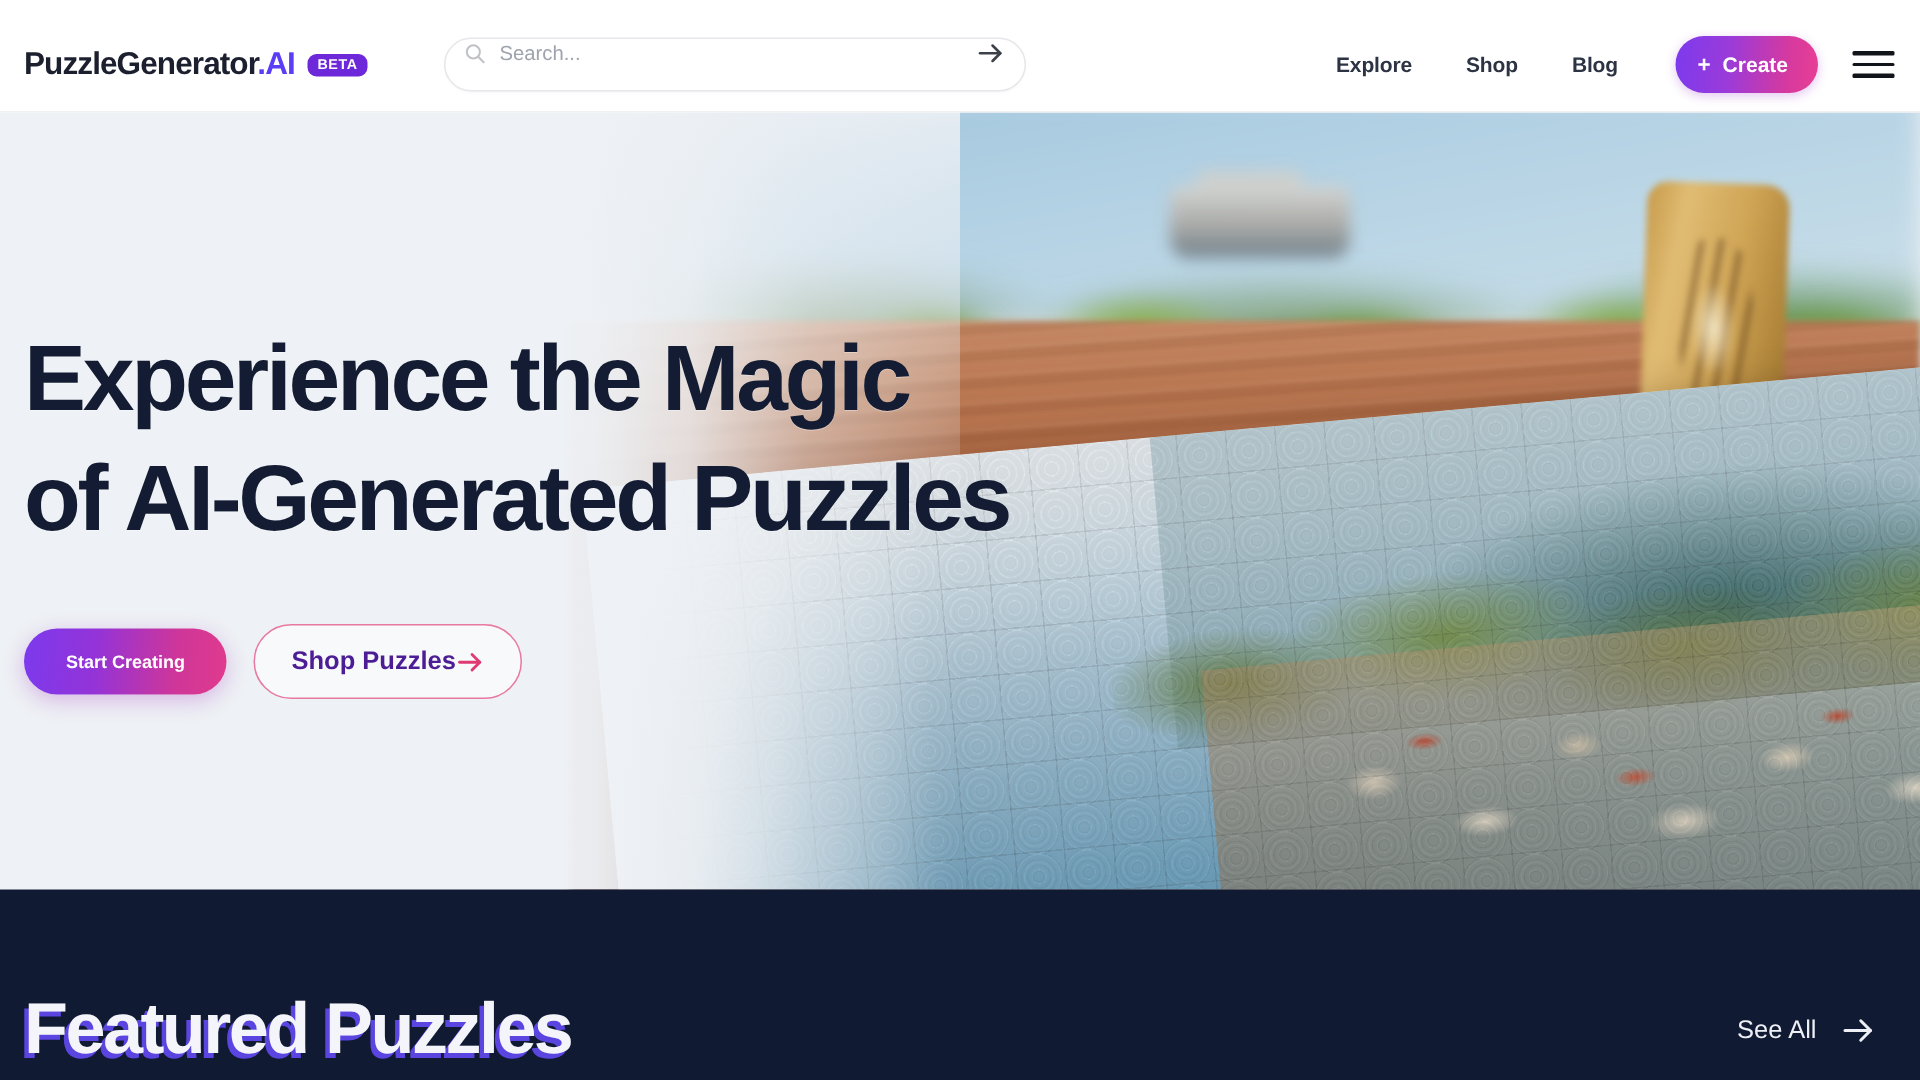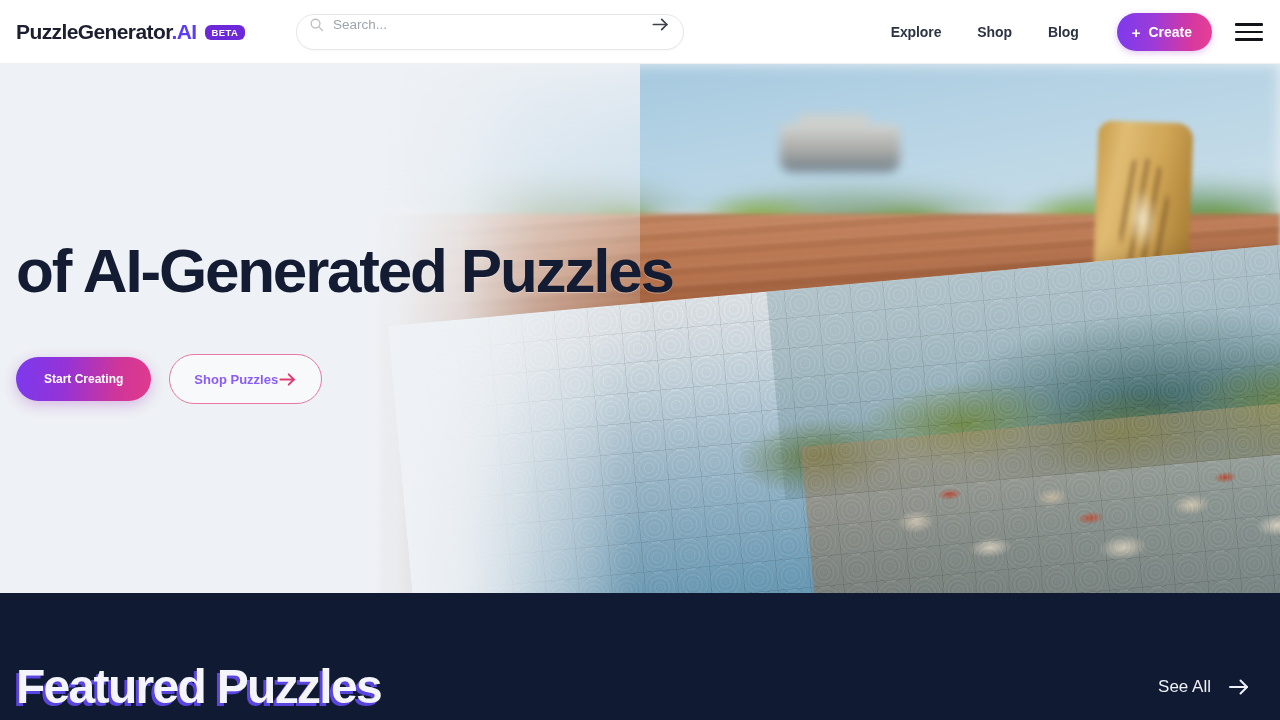--- a/index.html
+++ b/index.html
@@ -5,21 +5,21 @@
 <style>
   * { margin:0; padding:0; box-sizing:border-box; }
   html, body {
     width:1280px; height:720px; overflow:hidden;
     font-family:"Liberation Sans", sans-serif;
     background:#ffffff;
   }
 
   
   .header{
-    position:absolute; top:0; left:0; width:1280px; height:64px;
+    position:absolute; top:11px; left:0; width:1280px; height:64px;
     background:#ffffff; display:flex; align-items:center;
     border-bottom:1px solid #f0f0f2; z-index:20;
   }
   .logo-wrap{ display:flex; align-items:center; margin-left:16px; gap:8px; }
   .logo-text{
     font-size:21px; font-weight:bold; letter-spacing:-0.6px;
     color:#1b1f2e; white-space:nowrap; font-family:"Liberation Sans", sans-serif;
   }
   .logo-ai{ color:#5b3df5; }
   .beta-badge{
@@ -246,21 +246,21 @@
   .btn-primary{
     height:44px; padding:0 28px; border:none; border-radius:25px; cursor:pointer;
     background:linear-gradient(95deg,#7c3aed 0%,#9333d8 35%,#cf3699 75%,#e03a8d 100%);
     color:#fff; font-size:12px; font-weight:bold;
     font-family:Liberation Sans, sans-serif;
     box-shadow:0 4px 14px rgba(160,50,190,.3);
   }
   .btn-outline{
     height:50px; padding:0 24px; border:1.6px solid #e8799f; border-radius:25px;
     background:rgba(255,255,255,.55); cursor:pointer;
-    color:#8b5cf6; font-size:13px; font-weight:bold;
+    color:#4c1d95; font-size:17px; font-weight:bold;
     font-family:"Liberation Sans", sans-serif;
     display:flex; align-items:center; 
   }
 
   
   .featured{
     position:absolute; top:593px; left:0; width:1280px; height:127px;
     background:#101a33;
   }
   .featured-inner{
@@ -345,20 +345,21 @@
       </div>
     </div>
 
   </div>
 
   <div class="hero-fade"></div>
   <div class="hero-fade-v"></div>
 
   <div class="hero-content">
     <h1 class="hero-title">
+      <span>Experience the Magic</span>
       <span class="l2">of AI-Generated Puzzles</span>
     </h1>
     <div class="hero-buttons">
       <button class="btn-primary">Start Creating</button>
       <button class="btn-outline">
         <span>Shop Puzzles</span>
         <svg width="19" height="19" viewBox="0 0 24 24" fill="none" stroke="#e03a72" stroke-width="2.4" stroke-linecap="round" stroke-linejoin="round">
           <line x1="3" y1="12" x2="20" y2="12"></line>
             <polyline points="13.5,5.5 20,12 13.5,18.5"></polyline>
         </svg>

